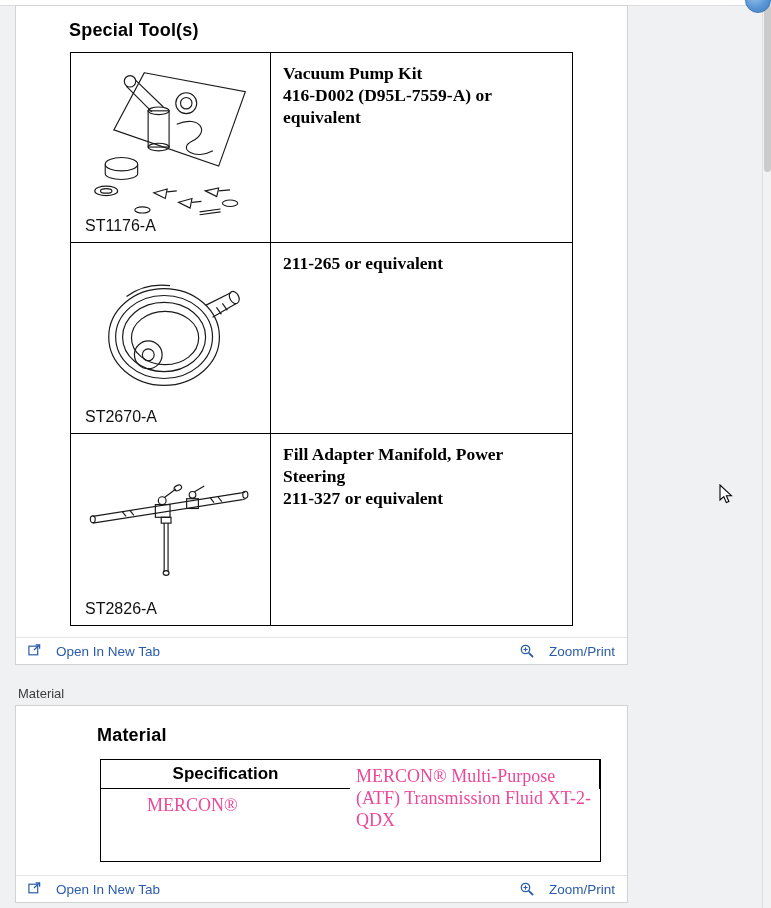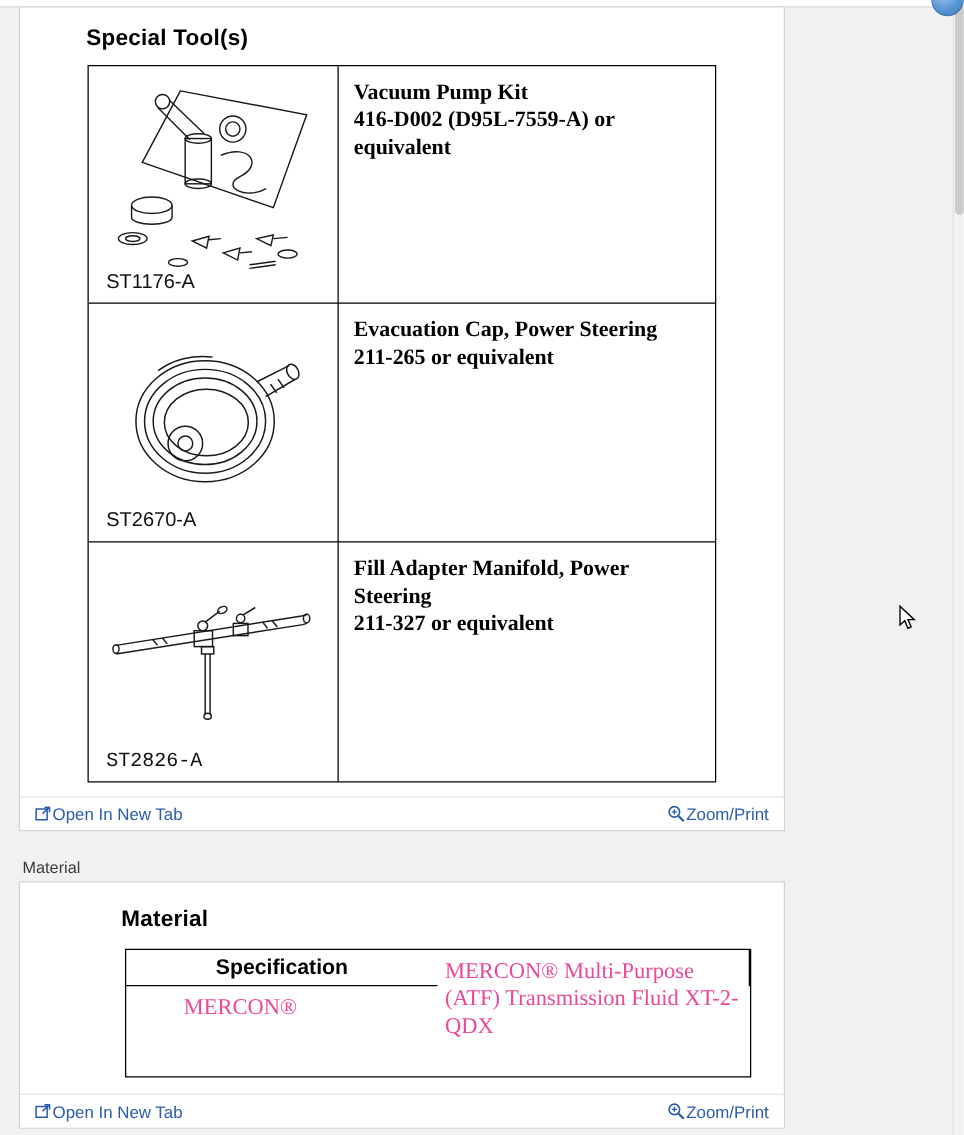--- a/index.html
+++ b/index.html
@@ -27,21 +27,21 @@
 
   
   .tools-table {
     position:absolute; left:54px; top:46px; width:503px;
     border:1px solid #000; display:grid;
     grid-template-columns:200px 301px;
     grid-template-rows:190px 191px 191px;
     background:#fff;
   }
   .cell { position:relative; border-bottom:1px solid #000; }
-  .row-last { border-bottom:none;font-family:Liberation Mono, monospace; }
+  .row-last { border-bottom:none; }
   .img-cell { border-right:1px solid #000; display:flex; align-items:center; justify-content:center; }
   .tool-label {
     position:absolute; left:14px; bottom:7px; font-size:16px; color:#111;
   }
   .txt-cell {
     font-family:"Liberation Serif", serif; font-size:17.5px; line-height:22px;
     padding:9px 12px 0 12px; color:#000;font-weight:bold;
   }
   .illustration { stroke:#1a1a1a; fill:none; stroke-width:1.2; }
 
@@ -67,21 +67,21 @@
   .mbody.mcol2 { padding-left:46px; }
 
   
   .panel-footer {
     position:absolute; left:0; right:0; bottom:0; height:27px;
     border-top:1px solid #e4e4e4; background:#fff;
     display:flex; align-items:center; justify-content:space-between;
     padding:0 12px;
   }
   .foot-link {
-    display:flex; align-items:center; gap:1px; text-decoration:none;
+    display:flex; gap:15px; text-decoration:none;
     font-size:13.5px; cursor:pointer;
   }
   .foot-link, .foot-link span { color:var(--link); }
   .foot-icon { display:block; }
 
   
   .scrollbar {
     position:absolute; right:0; top:0; width:9px; height:908px;
     background:#f2f2f2; border-left:1px solid #dedede;
   }
@@ -156,21 +156,20 @@
         <line x1="120" y1="42" x2="146" y2="29"></line>
         <line x1="127" y1="54" x2="151" y2="40"></line>
         <ellipse cx="149" cy="34" rx="4.5" ry="6.5" transform="rotate(-28 149 34)"></ellipse>
         <line x1="131" y1="44" x2="136" y2="51"></line>
         <line x1="137" y1="40" x2="142" y2="47"></line>
         <path d="M40,33 C52,24 68,20 84,22"></path>
       </svg>
       <span class="tool-label">ST2670-A</span>
     </div>
     <div class="cell txt-cell">
-      <div>Evacuation Cap, Power Steering</div>
       <div>211-265 or equivalent</div>
     </div>
 
     <div class="cell img-cell row-last">
       <svg class="illustration" width="176" height="150" viewBox="0 0 180 150">
         <ellipse cx="10" cy="64" rx="2.5" ry="3.5"></ellipse>
         <line x1="10" y1="61" x2="162" y2="37"></line>
         <line x1="10" y1="68" x2="163" y2="44"></line>
         <ellipse cx="166" cy="39" rx="2.6" ry="3.6"></ellipse>
         <line x1="162" y1="37" x2="166" y2="36"></line>

